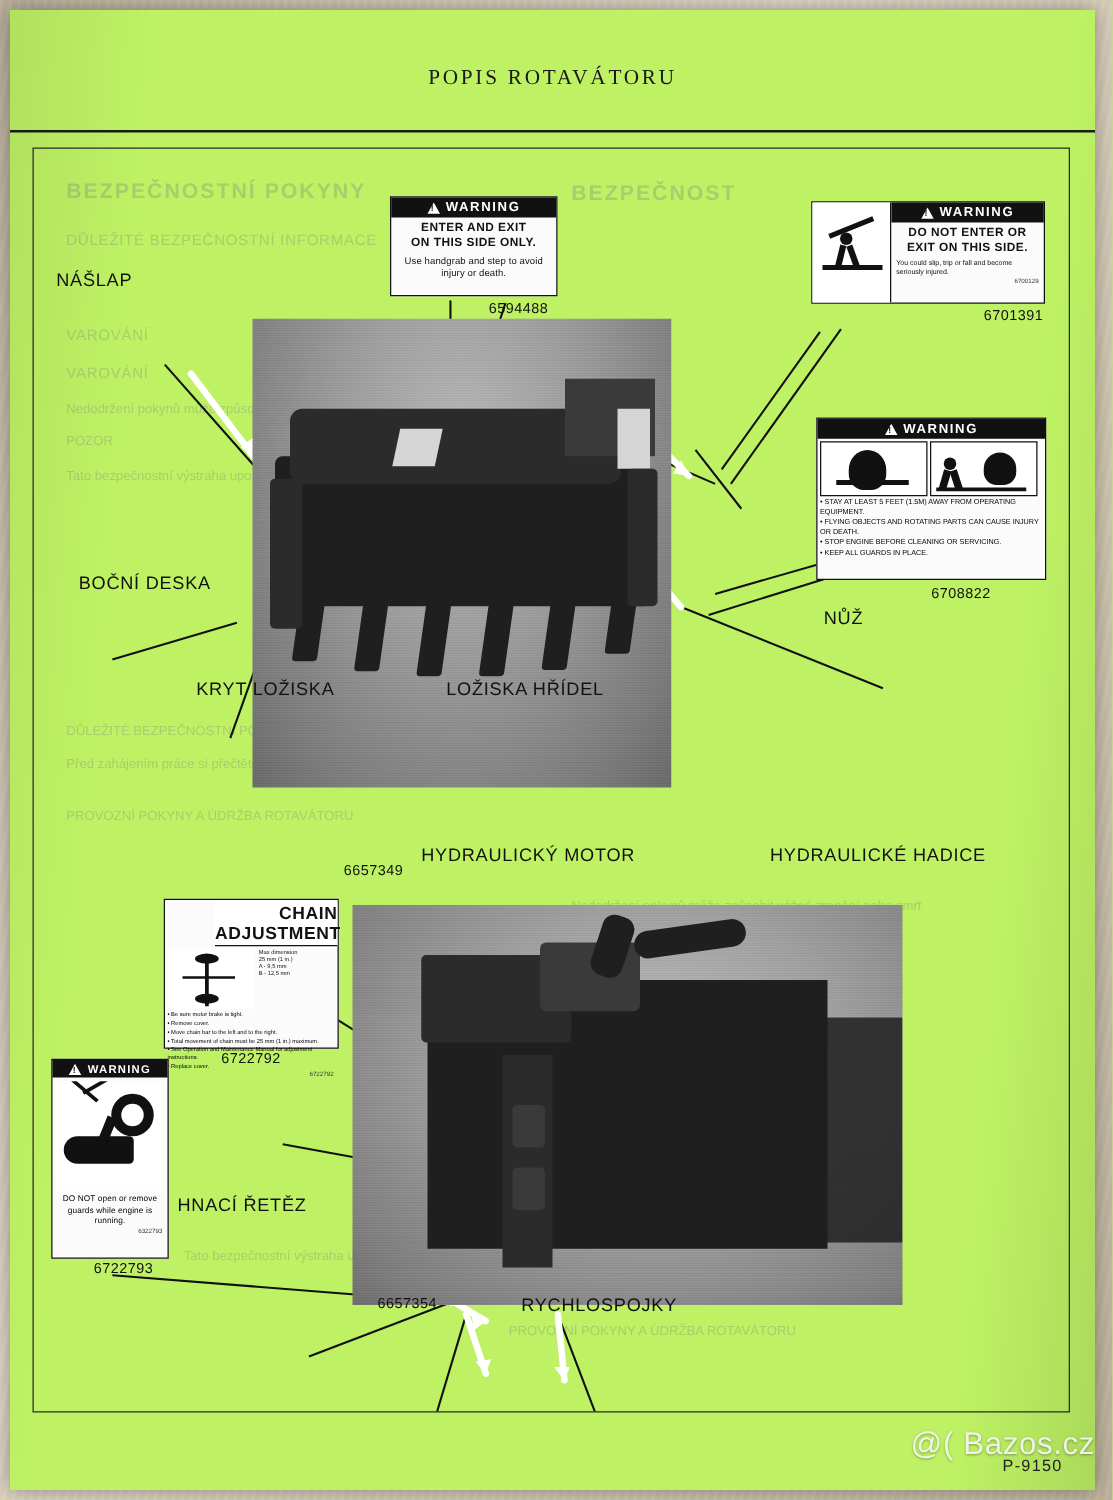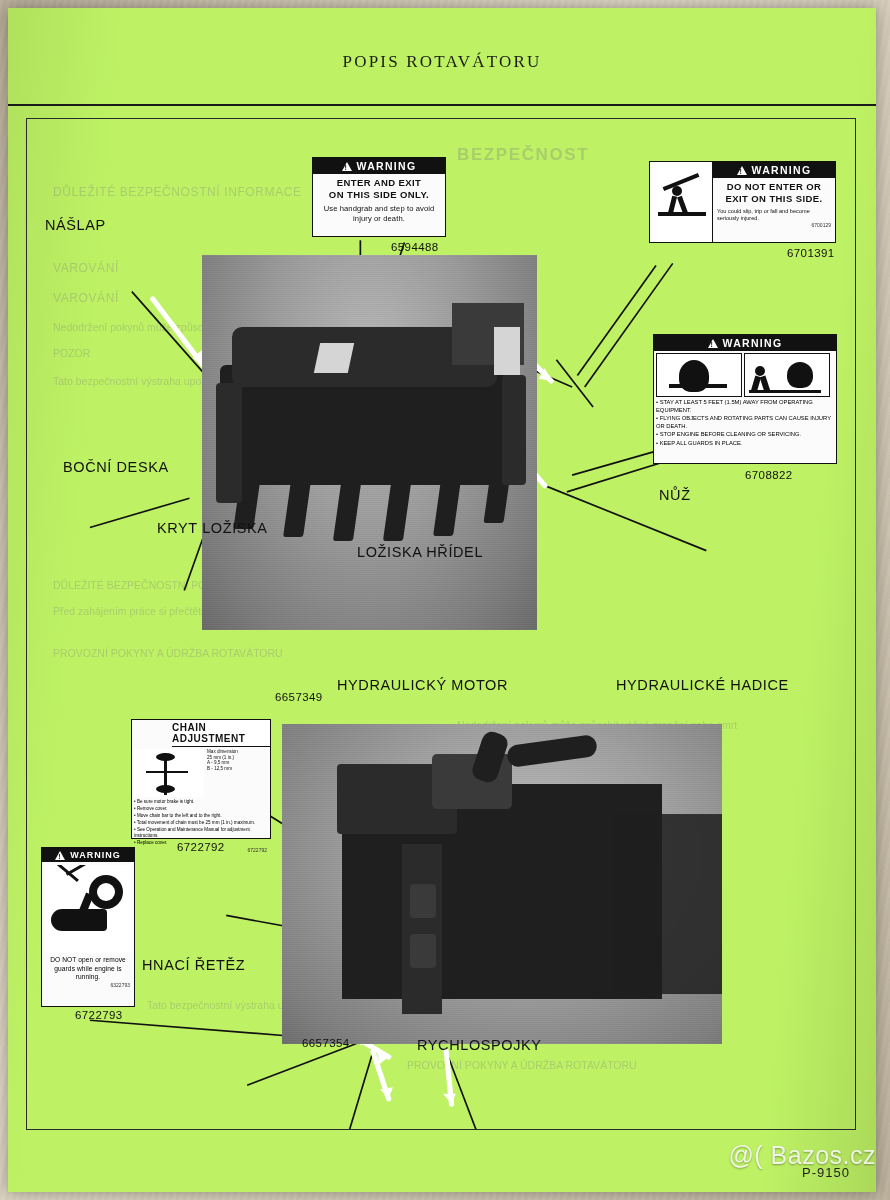--- a/index.html
+++ b/index.html
@@ -124,21 +124,21 @@
 
   .bullets{font-size:5.8px;text-align:left;line-height:1.3;padding-left:2px;}
   .bullets div{margin-bottom:1px;}
 
   
   .picto{background:#fff;border:1px solid #111;position:relative;overflow:hidden;}
   .picto .blk{position:absolute;background:#111;}
 
   
   .chain-title{
-    background:#fff;color:#111;font-weight:bold;font-size:10px;text-align:left;
+    background:#fff;color:#111;font-weight:bold;font-size:14px;text-align:right;
     letter-spacing:.5px;border-bottom:1px solid #111;padding:2px 0;margin-left:40px;
   }
 
   
   .lines{position:absolute;left:0;top:0;width:868px;height:1184px;pointer-events:none;}
 
   
   .footer-code{
     position:absolute;right:26px;bottom:12px;
     font-family:"Liberation Sans",sans-serif;font-size:13px;color:#222;letter-spacing:1px;
@@ -156,20 +156,21 @@
 <div class="bg-desk"></div>
 
 <div class="page">
 
   <div class="page-header">
     <div class="page-title">POPIS ROTAVÁTORU</div>
   </div>
 
   <div class="content-frame">
 
+    <div class="ghost big" style="left:26px;top:24px;">BEZPEČNOSTNÍ POKYNY</div>
     <div class="ghost big" style="left:430px;top:26px;">BEZPEČNOST</div>
     <div class="ghost mid" style="left:26px;top:66px;">DŮLEŽITÉ BEZPEČNOSTNÍ INFORMACE</div>
     <div class="ghost mid" style="left:26px;top:142px;">VAROVÁNÍ</div>
     <div class="ghost mid" style="left:26px;top:172px;">VAROVÁNÍ</div>
     <div class="ghost sm" style="left:26px;top:202px;">Nedodržení pokynů může způsobit vážné zranění nebo smrt</div>
     <div class="ghost sm" style="left:26px;top:228px;">POZOR</div>
     <div class="ghost sm" style="left:26px;top:256px;">Tato bezpečnostní výstraha upozorňuje na důležité bezpečnostní pokyny</div>
     <div class="ghost sm" style="left:26px;top:460px;">DŮLEŽITÉ BEZPEČNOSTNÍ POKYNY PRO OBSLUHU STROJE</div>
     <div class="ghost sm" style="left:26px;top:486px;">Před zahájením práce si přečtěte návod k obsluze</div>
     <div class="ghost sm" style="left:26px;top:528px;">PROVOZNÍ POKYNY A ÚDRŽBA ROTAVÁTORU</div>
@@ -274,21 +275,21 @@
       <div class="mach" style="left:195px;top:8px;width:26px;height:50px;transform:rotate(18deg);border-radius:10px;"></div>
       <div class="mach" style="left:225px;top:16px;width:90px;height:22px;border-radius:12px;transform:rotate(-8deg);"></div>
       <div class="mach soft" style="left:120px;top:120px;width:40px;height:170px;"></div>
       <div class="mach mid" style="left:128px;top:160px;width:26px;height:34px;border-radius:4px;"></div>
       <div class="mach mid" style="left:128px;top:210px;width:26px;height:34px;border-radius:4px;"></div>
       <div class="mach" style="left:330px;top:90px;width:110px;height:180px;opacity:.85;"></div>
     </div>
 
     <div class="label" style="left:18px;top:98px;">NÁŠLAP</div>
     <div class="label" style="left:36px;top:340px;">BOČNÍ DESKA</div>
-    <div class="label" style="left:130px;top:401px;text-align:center;">KRYT LOŽISKA</div>
+    <div class="label" style="left:130px;top:425px;text-align:center;">KRYT LOŽISKA</div>
     <div class="label" style="left:330px;top:425px;">LOŽISKA HŘÍDEL</div>
     <div class="label" style="left:632px;top:368px;">NŮŽ</div>
 
     <div class="label" style="left:310px;top:558px;">HYDRAULICKÝ MOTOR</div>
     <div class="label" style="left:565px;top:558px;margin-left:24px;">HYDRAULICKÉ HADICE</div>
     <div class="label" style="left:115px;top:838px;">HNACÍ ŘETĚZ</div>
     <div class="label" style="left:390px;top:918px;">RYCHLOSPOJKY</div>
     <div class="partno" style="left:248px;top:572px;">6657349</div>
     <div class="partno" style="left:275px;top:918px;">6657354</div>
 

